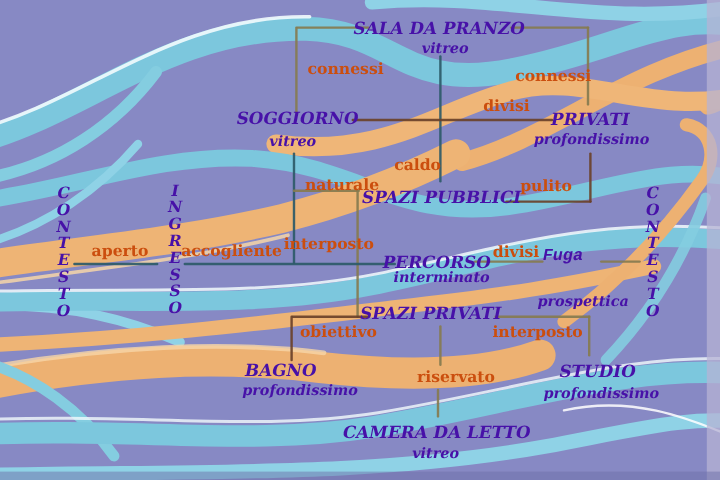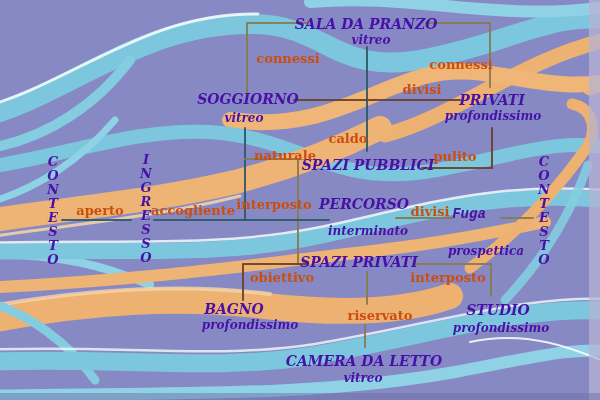--- a/index.html
+++ b/index.html
@@ -106,21 +106,21 @@
       <div class="elabel" style="left: 282px; top: 277px;">obiettivo</div>
       <div class="elabel" style="left: 448px; top: 277px;">interposto</div>
       <div class="elabel" style="left: 380px; top: 315px;">riservato</div>
       <div class="node" style="left: 366px; top: 24px;">SALA DA PRANZO</div>
       <div class="subnode" style="left: 371px; top: 40px;">vitreo</div>
       <div class="node" style="left: 248px; top: 99px;">SOGGIORNO</div>
       <div class="subnode" style="left: 244px; top: 118px;">vitreo</div>
       <div class="node" style="left: 492px; top: 100px;">PRIVATI</div>
       <div class="subnode" style="left: 493px; top: 116px;">profondissimo</div>
       <div class="node" style="left: 368px; top: 165px;">SPAZI PUBBLICI</div>
-      <div class="node" style="left: 364px; top: 204px;">PERCORSO</div>
+      <div class="node" style="left: 364px; top: 219px;">PERCORSO</div>
       <div class="subnode" style="left: 368px; top: 231px;">interminato</div>
       <div class="node" style="left: 469px; top: 214px; font-family: Liberation Mono, monospace;">Fuga</div>
       <div class="subnode" style="left: 486px; top: 231px; margin-top: 20px;">prospettica</div>
       <div class="node" style="left: 359px; top: 262px;">SPAZI PRIVATI</div>
       <div class="node" style="left: 234px; top: 309px;">BAGNO</div>
       <div class="subnode" style="left: 250px; top: 325px;">profondissimo</div>
       <div class="node" style="left: 498px; top: 310px;">STUDIO</div>
       <div class="subnode" style="left: 501px; top: 328px;">profondissimo</div>
       <div class="node" style="left: 364px; top: 361px;">CAMERA DA LETTO</div>
       <div class="subnode" style="left: 363px; top: 378px;">vitreo</div>

